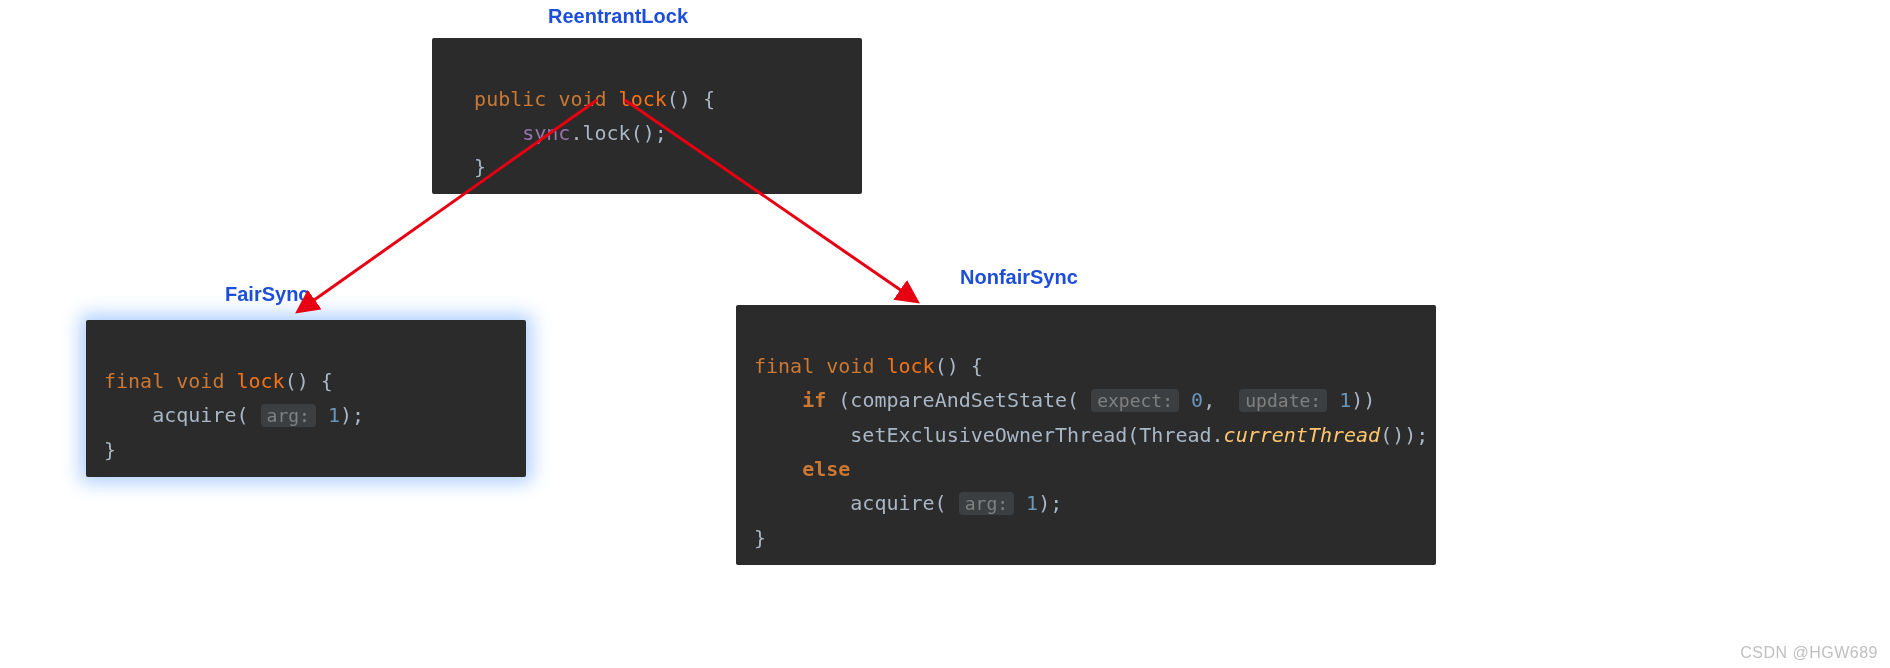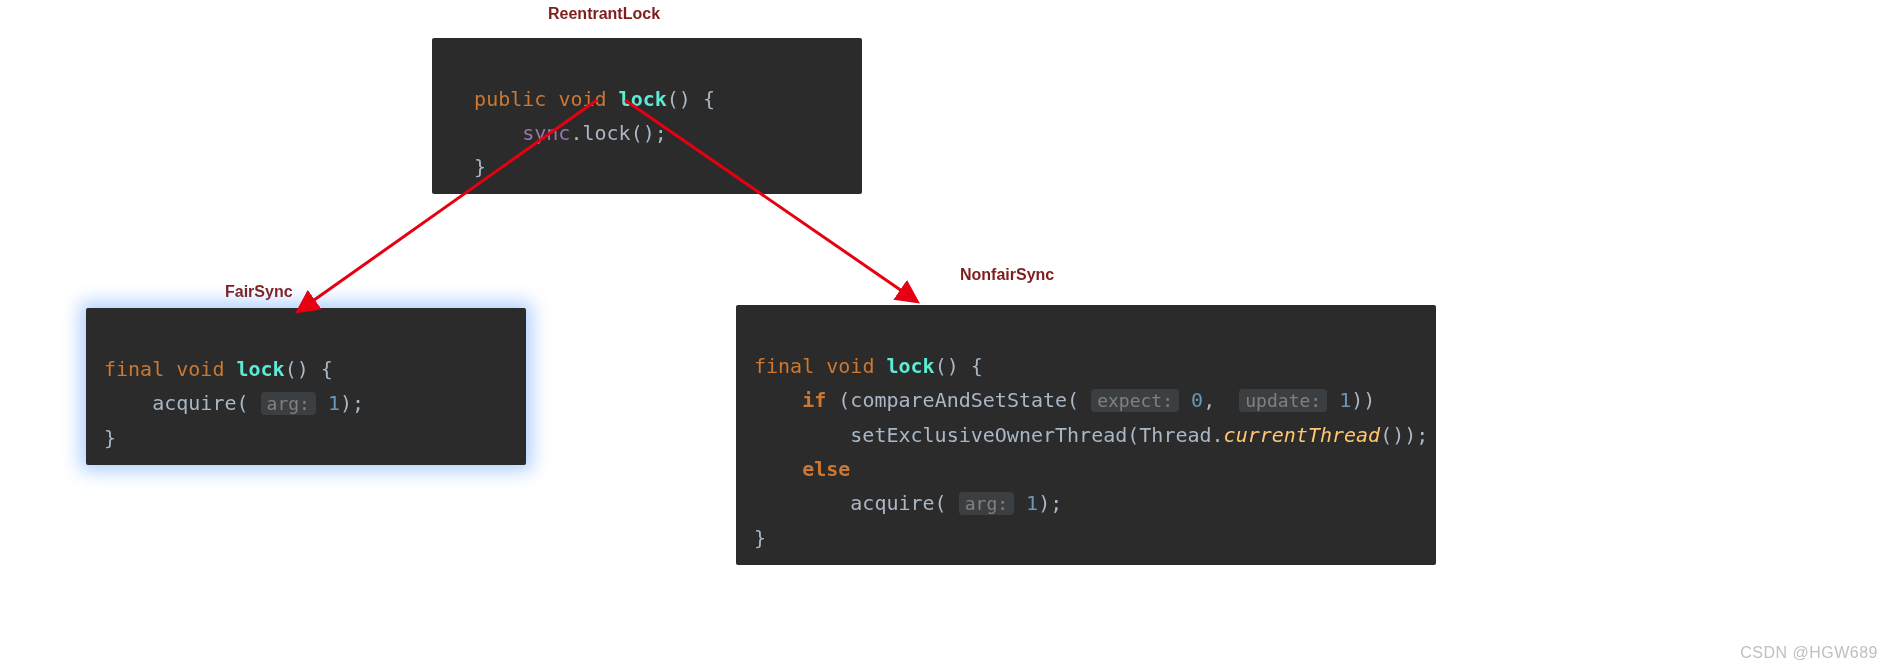--- a/index.html
+++ b/index.html
@@ -9,42 +9,42 @@
     font-family: "SF Mono", "Menlo", "Consolas", monospace;
     width: 1890px;
     height: 668px;
     position: relative;
     overflow: hidden;
   }
   .label {
     position: absolute;
     font-family: "Helvetica Neue", Arial, sans-serif;
     font-weight: 700;
-    color: #7f1d1d;
-    font-size: 16px;
+    color: #1d4ed8;
+    font-size: 20px;
     white-space: nowrap;
   }
   .code-box {
     position: absolute;
     background: #2b2b2b;
     color: #a9b7c6;
     font-size: 20px;
     line-height: 34px;
     padding: 10px 18px 10px 18px;
     box-sizing: border-box;
     white-space: pre;
     font-family: "SF Mono", "Menlo", "Consolas", monospace;
     border-radius: 2px;
   }
   .code-box.glow {
     box-shadow: 0 0 18px 6px rgba(80,150,255,0.45);
   }
   .kw-orange { color: #cc7832; margin-top: 16px; }
   .kw-bold { font-weight: 700; }
-  .fn-name { color: #5eead4; font-weight: 700; }
+  .fn-name { color: #f97316; font-weight: 400; }
   .fn-italic { font-style: italic; color: #ffc66d; }
   .punct { color: #a9b7c6; }
   .field { color: #9876aa; }
   .num { color: #6897bb; }
   .hint-box {
     background: #3c3f41;
     color: #808080;
     border-radius: 4px;
     padding: 1px 6px;
     font-size: 18px;
@@ -73,21 +73,21 @@
 <div class="label" style="left:548px; top:5px;">ReentrantLock</div>
 <div class="label" style="left:225px; top:283px;">FairSync</div>
 <div class="label" style="left:960px; top:266px;">NonfairSync</div>
 
 <div class="code-box" style="left:432px; top:38px; width:430px;">
 <span>  <span class="kw-orange">public</span> <span class="kw-orange">void</span> <span class="fn-name">lock</span><span class="punct">() {</span></span>
 <span>      <span class="field">sync</span><span class="punct">.lock();</span></span>
 <span>  <span class="punct">}</span></span>
 </div>
 
-<div class="code-box glow" style="left:86px; top:308px; width:440px;">
+<div class="code-box glow" style="left:86px; top:320px; width:440px;">
 <span><span class="kw-orange">final</span> <span class="kw-orange">void</span> <span class="fn-name">lock</span><span class="punct">() {</span></span>
 <span>    <span class="punct">acquire(</span> <span class="hint-box"><span>arg:</span></span> <span class="num">1</span><span class="punct">);</span></span>
 <span><span class="punct">}</span></span>
 </div>
 
 <div class="code-box" style="left:736px; top:305px; width:700px;">
 <span><span class="kw-orange">final</span> <span class="kw-orange">void</span> <span class="fn-name">lock</span><span class="punct">() {</span></span>
 <span>    <span class="kw-orange kw-bold">if</span> <span class="punct">(compareAndSetState(</span> <span class="hint-box"><span>expect:</span></span> <span class="num">0</span><span class="punct">,</span>  <span class="hint-box"><span>update:</span></span> <span class="num">1</span><span class="punct">))</span></span>
 <span>        <span class="punct">setExclusiveOwnerThread(Thread.</span><span class="fn-italic">currentThread</span><span class="punct">());</span></span>
 <span>    <span class="kw-orange kw-bold">else</span></span>

